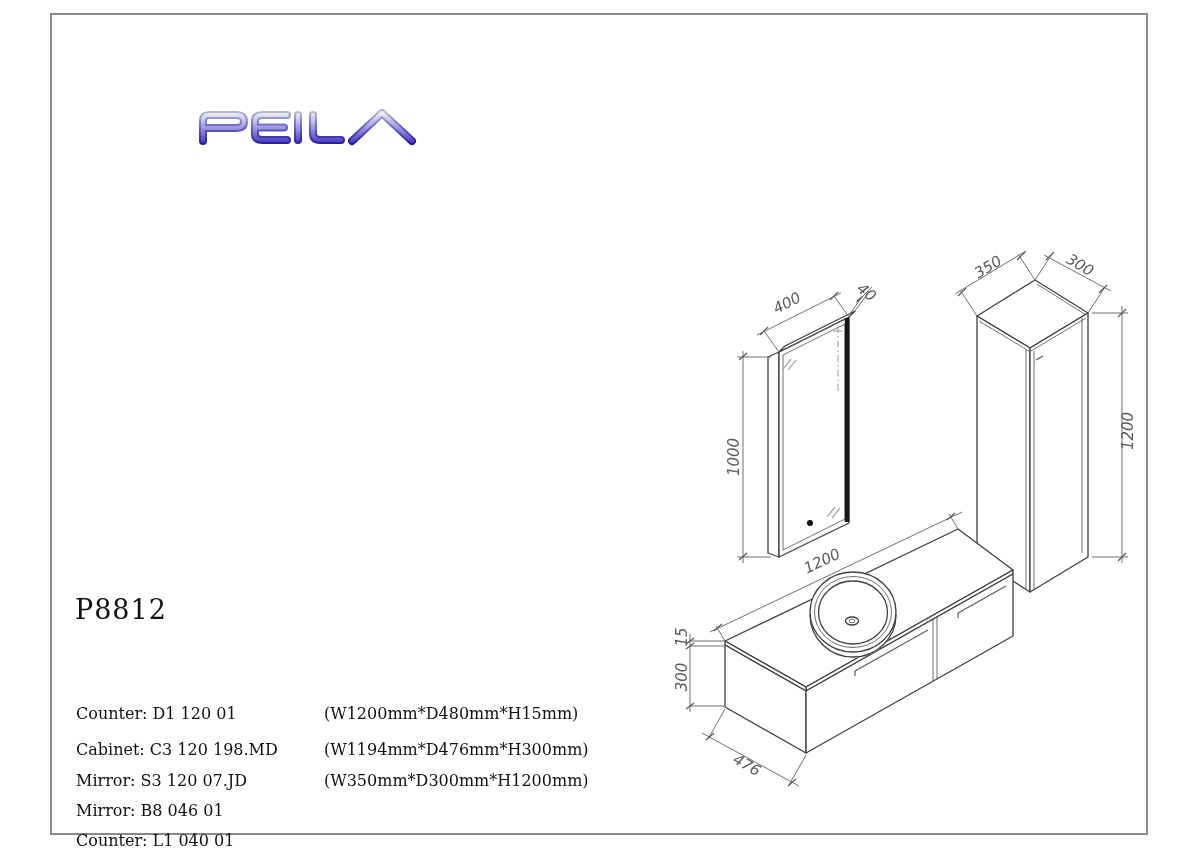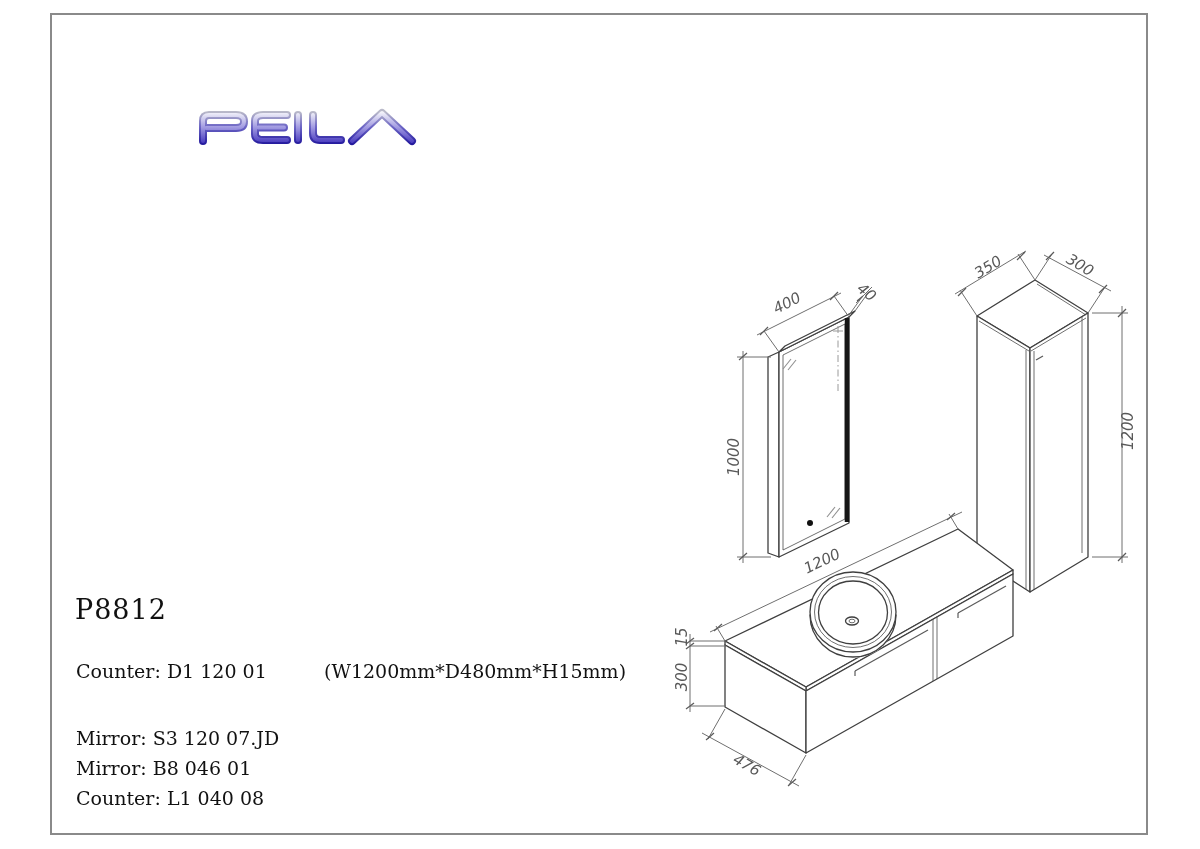--- a/index.html
+++ b/index.html
@@ -4,21 +4,21 @@
 <style>
   html,body{margin:0;padding:0;background:#fff;}
   .page{position:relative;width:1200px;height:849px;background:#fff;overflow:hidden;
         font-family:"DejaVu Serif", serif;}
   .frame{position:absolute;left:50px;top:13px;width:1094px;height:818px;
          border:2px solid #8a8a8a;}
   .logo-svg{position:absolute;left:0;top:0;}
   .draw-svg{position:absolute;left:0;top:0;}
   .specs{position:absolute;left:0;top:0;width:100%;height:100%;color:#111;}
   .model{position:absolute;left:75px;top:594px;font-size:27px;letter-spacing:1px;}
-  .spec-row{position:absolute;left:0;width:700px;height:26px;font-size:19px;white-space:nowrap;}
+  .spec-row{position:absolute;left:0;width:700px;height:26px;font-size:16px;white-space:nowrap;margin-top:44px;}
   .spec-left{position:absolute;left:76px;}
   .spec-dims{position:absolute;left:324px;text-align:right;}
   .obj{stroke:#3f3f3f;stroke-width:1.3;fill:none;stroke-linejoin:round;stroke-linecap:round;}
   .objf{stroke:#3f3f3f;stroke-width:1.3;fill:#ffffff;stroke-linejoin:round;}
   .thin{stroke:#4a4a4a;stroke-width:0.8;fill:none;}
   .dim{stroke:#6f6f6f;stroke-width:1;fill:none;}
   .tick{stroke:#5a5a5a;stroke-width:1.2;}
   .dimtext{font-family:"DejaVu Sans", sans-serif;font-size:15px;font-style:italic;
            fill:#585858;text-anchor:middle;}
   .hatch{stroke:#8f8f8f;stroke-width:1.1;}
@@ -207,24 +207,29 @@
     </g>
   </svg>
 
   <div class="specs">
     <div class="model">P8812</div>
 
     <div class="spec-row" style="top:660px">
       <span class="spec-left"><span>Counter:</span> <span>D1 120 01</span></span>
       <span class="spec-dims">(W1200mm*D480mm*H15mm)</span>
     </div>
+    <div class="spec-row" style="top:696px">
+      <span class="spec-left"><span>Cabinet:</span> <span>C3 120 198.MD</span></span>
+      <span class="spec-dims">(W1194mm*D476mm*H300mm)</span>
+    </div>
     <div class="spec-row" style="top:727px">
       <span class="spec-left"><span>Mirror:</span> <span>S3 120 07.JD</span></span>
+      <span class="spec-dims">(W350mm*D300mm*H1200mm)</span>
     </div>
     <div class="spec-row" style="top:757px">
       <span class="spec-left"><span>Mirror:</span> <span>B8 046 01</span></span>
     </div>
     <div class="spec-row" style="top:787px">
-      <span class="spec-left"><span>Counter:</span> <span>L1 040 08</span></span>
+      <span class="spec-left"><span>Counter:</span> <span>L1 040 01</span></span>
     </div>
   </div>
 
 </div>
 
 </body></html>

